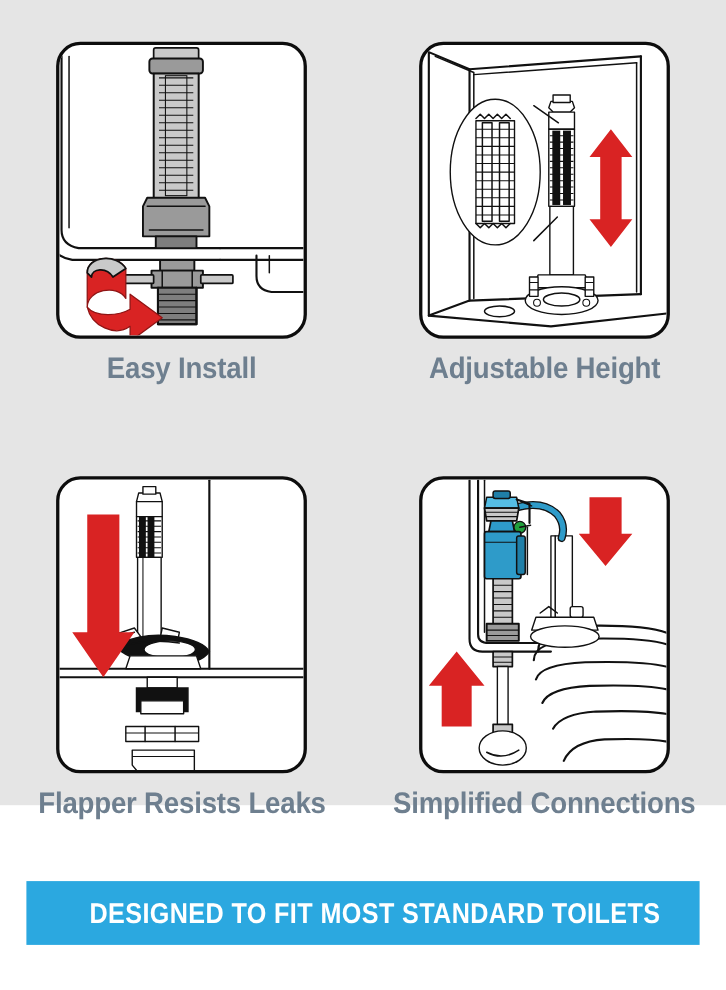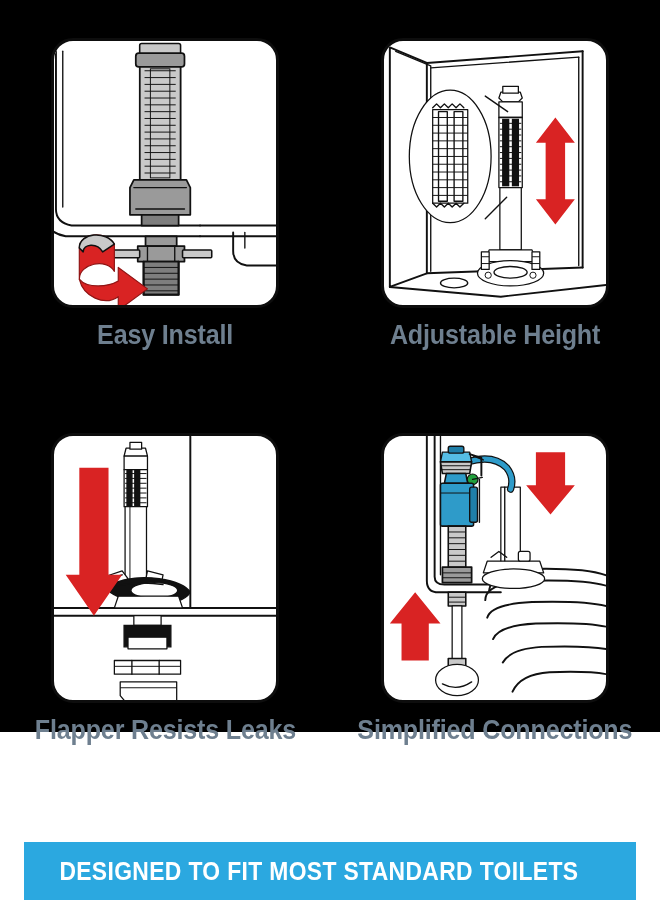--- a/index.html
+++ b/index.html
@@ -12,21 +12,21 @@
     width: 660px;
     height: 900px;
     font-family: "Liberation Sans", sans-serif;
     overflow: hidden;
     position: relative;
   }
   .infographic {
     width: 660px;
     height: 732px;
     position: relative;
-    background: #000000;
+    background: #e5e5e5;
     box-sizing: border-box;
     text-decoration: underline;
   }
   .feature-grid {
     position: absolute;
     left: 0;
     top: 0;
     width: 660px;
     height: 790px;
     display: grid;
@@ -71,22 +71,21 @@
   }
   .banner {
     position: absolute;
     left: 24px;
     top: 801px;
     width: 612px;
     height: 58px;
     background: #2ba8e0;
     display: flex;
     align-items: center;
-    justify-content: flex-start;
-    margin-top: 41px;
+    justify-content: flex-end;
   }
   .banner-text {
     font-family: "Liberation Sans Narrow", "Liberation Sans", sans-serif;
     font-size: 26px;
     font-weight: bold;
     color: #ffffff;
     letter-spacing: 0.4px;
     white-space: nowrap;
     transform: scaleX(0.88);
     transform-origin: center;

